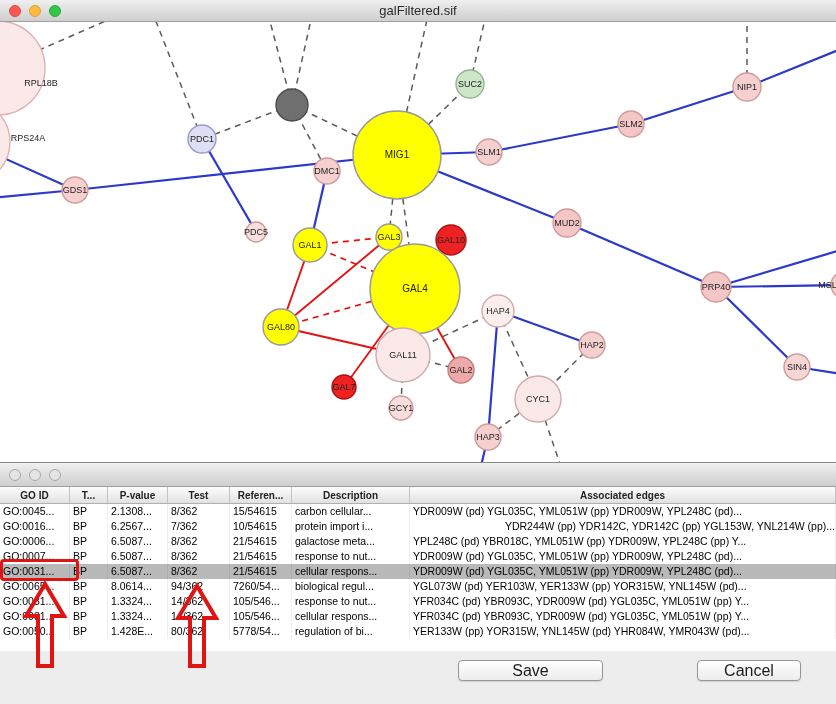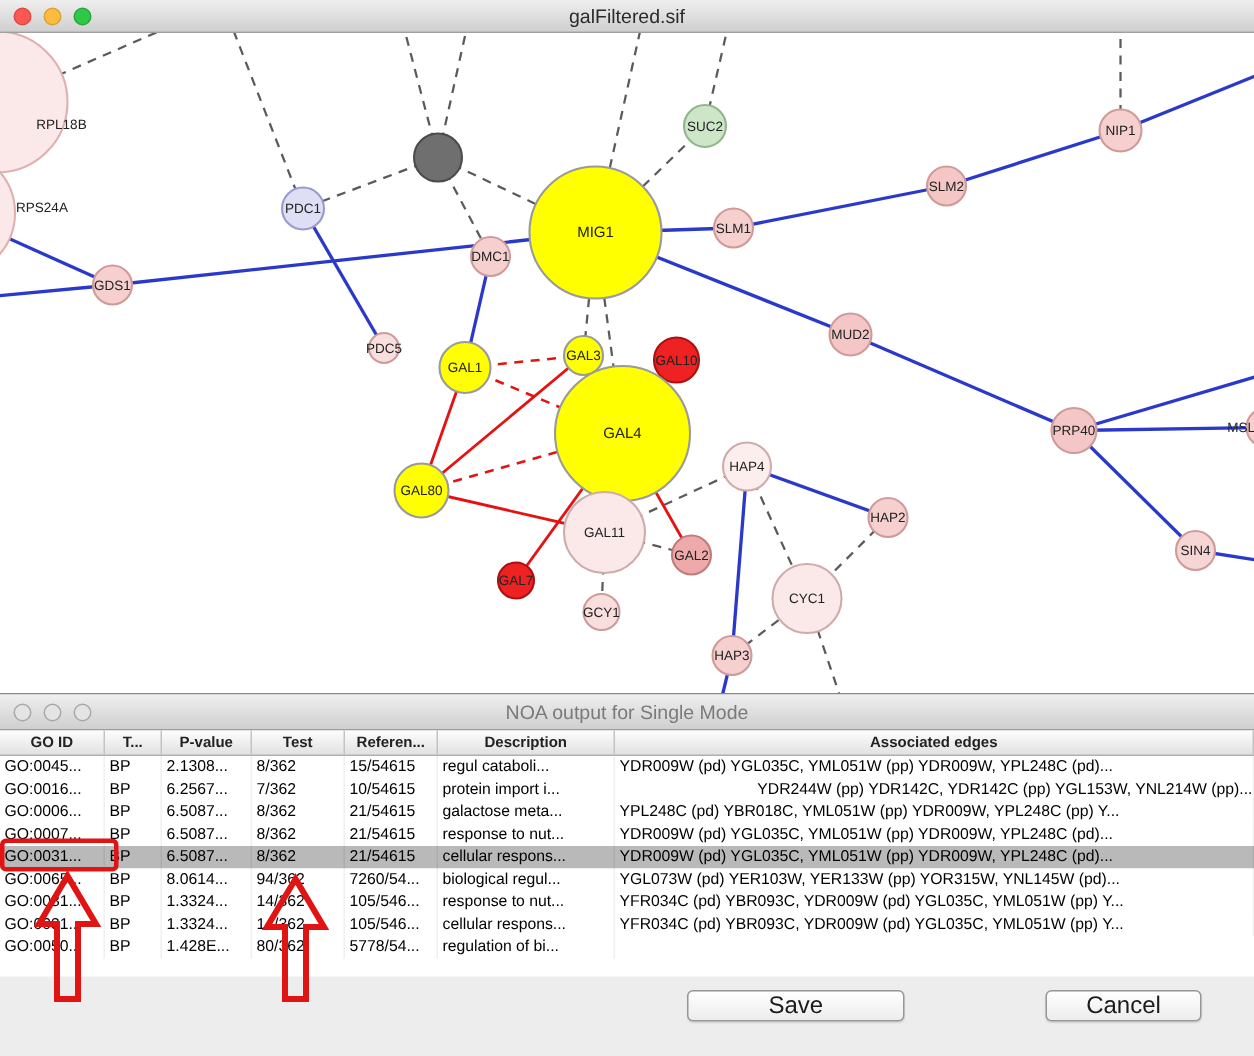--- a/index.html
+++ b/index.html
@@ -184,39 +184,38 @@
     </svg>
 </div>
 
 <div id="bottom-window">
   <div class="titlebar" id="bottom-titlebar">
     <span class="lights">
       <span class="light gray"></span>
       <span class="light gray"></span>
       <span class="light gray"></span>
     </span>
-    <span class="title inactive">NOA output for Single Mode</span>
   </div>
   <div id="table-head">
       <div class="th" style="width: 70px;">GO ID</div>
       <div class="th" style="width: 38px;">T...</div>
       <div class="th" style="width: 60px;">P-value</div>
       <div class="th" style="width: 62px;">Test</div>
       <div class="th" style="width: 62px;">Referen...</div>
       <div class="th" style="width: 118px;">Description</div>
       <div class="th" style="width: 426px;">Associated edges</div>
     </div>
   <div id="table-body">
       <div class="row">
         <div class="td" style="width: 70px;">GO:0045...</div>
         <div class="td" style="width: 38px;">BP</div>
         <div class="td" style="width: 60px;">2.1308...</div>
         <div class="td" style="width: 62px;">8/362</div>
         <div class="td" style="width: 62px;">15/54615</div>
-        <div class="td" style="width: 118px;">regul cataboli...</div>
+        <div class="td" style="width: 118px;">carbon cellular...</div>
         <div class="td" style="width: 426px;">YDR009W (pd) YGL035C, YML051W (pp) YDR009W, YPL248C (pd)...</div>
       </div>
       <div class="row">
         <div class="td" style="width: 70px;">GO:0016...</div>
         <div class="td" style="width: 38px;">BP</div>
         <div class="td" style="width: 60px;">6.2567...</div>
         <div class="td" style="width: 62px;">7/362</div>
         <div class="td" style="width: 62px;">10/54615</div>
         <div class="td" style="width: 118px;">protein import i...</div>
         <div class="td" style="width: 426px; text-align: right;">YDR244W (pp) YDR142C, YDR142C (pp) YGL153W, YNL214W (pp)...</div>
@@ -275,20 +274,21 @@
         <div class="td" style="width: 118px;">cellular respons...</div>
         <div class="td" style="width: 426px;">YFR034C (pd) YBR093C, YDR009W (pd) YGL035C, YML051W (pp) Y...</div>
       </div>
       <div class="row">
         <div class="td" style="width: 70px;">GO:0050...</div>
         <div class="td" style="width: 38px;">BP</div>
         <div class="td" style="width: 60px;">1.428E...</div>
         <div class="td" style="width: 62px;">80/362</div>
         <div class="td" style="width: 62px;">5778/54...</div>
         <div class="td" style="width: 118px;">regulation of bi...</div>
+        <div class="td" style="width: 426px;">YER133W (pp) YOR315W, YNL145W (pd) YHR084W, YMR043W (pd)...</div>
       </div>
     </div>
   <div class="mac-btn" id="save-btn">Save</div>
   <div class="mac-btn" id="cancel-btn">Cancel</div>
 </div>
 
 <div id="anno-rect"></div>
 <svg id="anno-arrows" viewBox="0 0 836 704">
   <polygon points="45,584 26,616 38,616 38,666 52,666 52,616 64,616" fill="none" stroke="#e11414" stroke-width="4" stroke-linejoin="miter"></polygon>
   <polygon points="197,586 178,618 190,618 190,666 204,666 204,618 216,618" fill="none" stroke="#e11414" stroke-width="4" stroke-linejoin="miter"></polygon>

